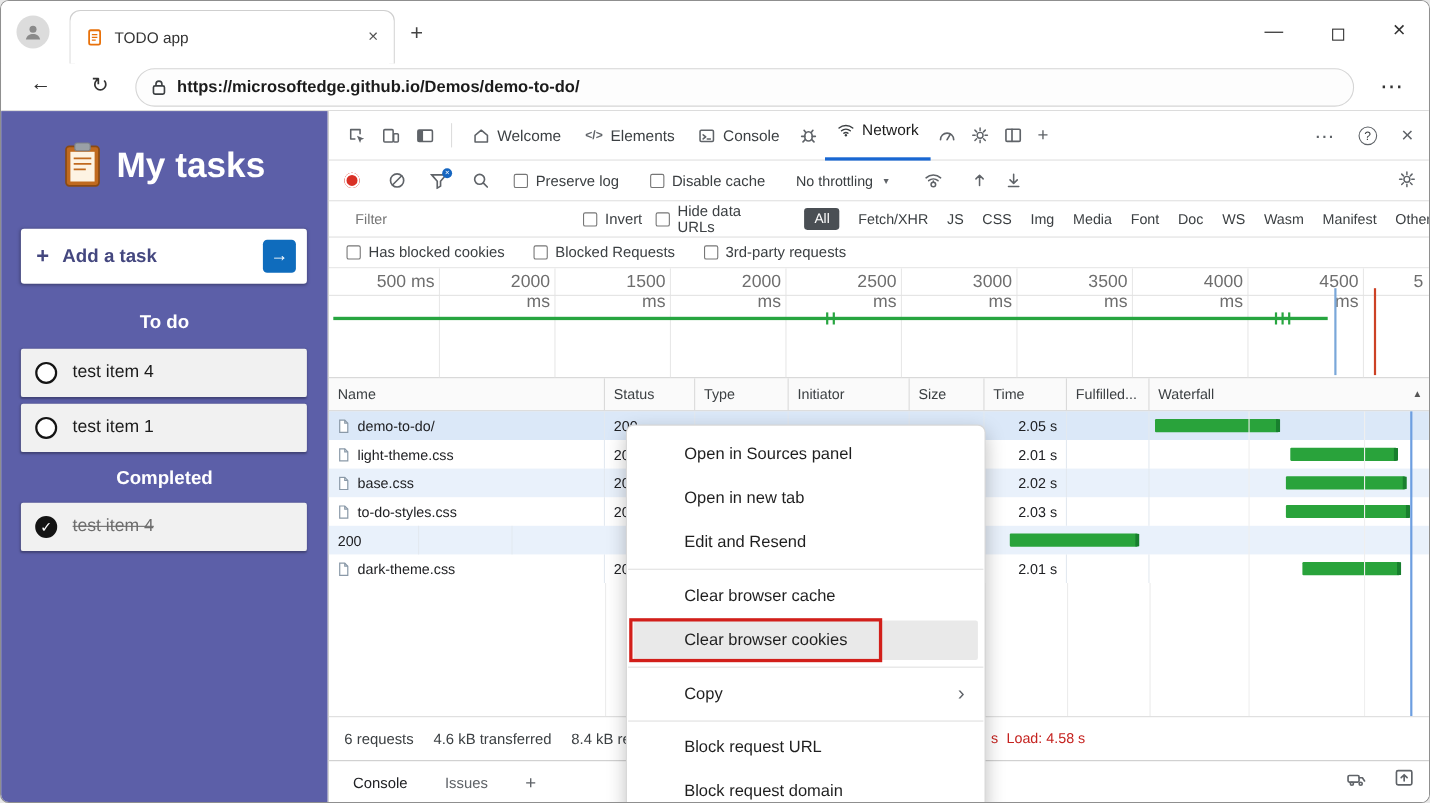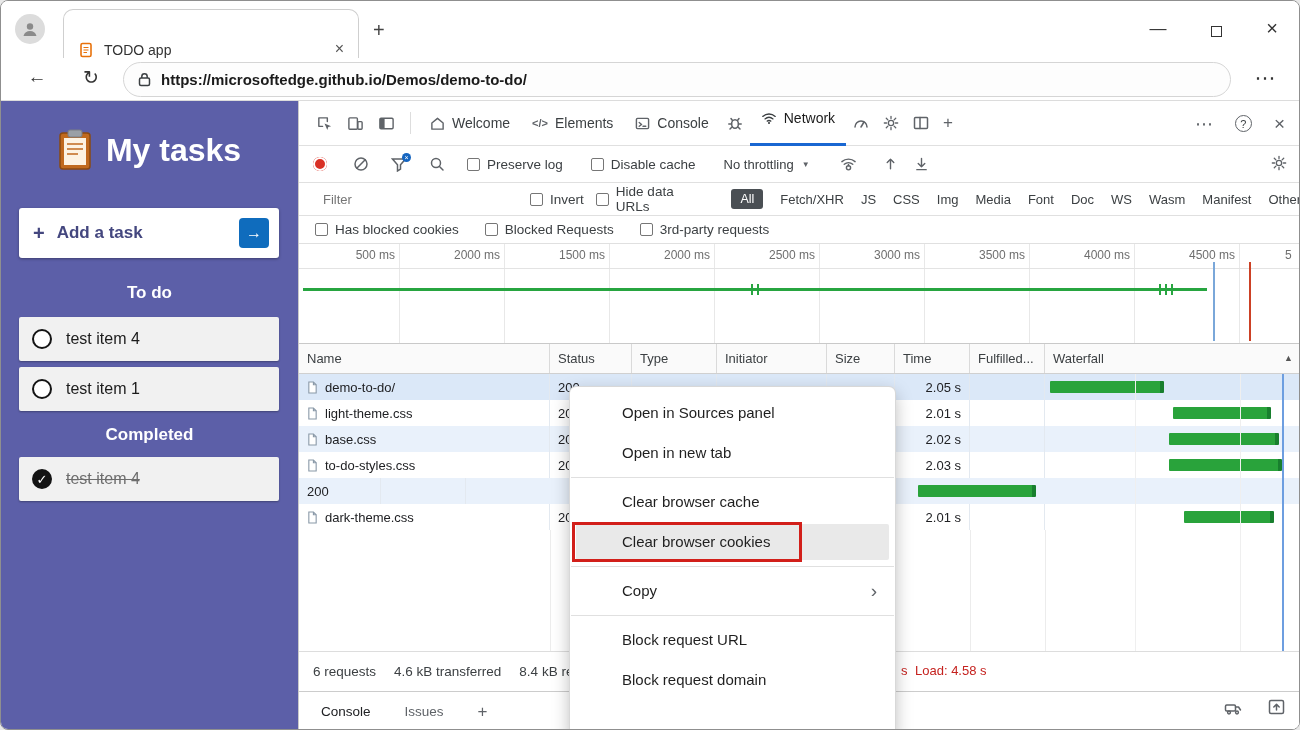--- a/index.html
+++ b/index.html
@@ -10,21 +10,21 @@
   svg{display:block}
   .ico{color:#5f6368}
   .ico svg{stroke:currentColor;fill:none;stroke-width:1.5;stroke-linecap:round;stroke-linejoin:round}
 
   
   .titlebar{position:absolute;left:0;top:0;width:100%;height:57px;background:#fff}
   .avatar{position:absolute;left:14px;top:13px;width:30px;height:30px;border-radius:50%;background:#dcdcdc;
           display:flex;align-items:center;justify-content:center}
   .browser-tab{position:absolute;left:62px;top:8px;width:296px;height:49px;background:#fff;
           border:1px solid #cfcfcf;border-bottom:none;border-radius:10px 10px 0 0;
-          display:flex;align-items:flex-end;padding:0 14px;gap:10px}
+          display:flex;align-items:center;padding:0 14px;gap:10px}
   .browser-tab .title{flex:1;font-size:14px;color:#333}
   .tab-close{font-size:16px;color:#555;cursor:default}
   .new-tab{position:absolute;left:372px;top:18px;font-size:20px;color:#444}
   .win-btn{position:absolute;top:18px;width:46px;text-align:center;font-size:17px;color:#333}
   .max-box{display:inline-block;width:11px;height:11px;border:1.5px solid #333}
 
   
   .navbar{position:absolute;left:0;top:57px;width:100%;height:43px;background:#fff;border-bottom:1px solid #dcdcdc}
   .nav-ic{position:absolute;top:8px;width:32px;text-align:center;font-size:19px;color:#333}
   .addrbar{position:absolute;left:122px;top:4px;width:1108px;height:35px;border-radius:18px;background:#fdfdfd;
@@ -73,21 +73,21 @@
 
   .filterbar{top:82px;height:33px;border-bottom:1px solid #e0e0e0;padding-left:24px;font-size:13px}
   .filter-input{border:none;outline:none;width:190px;font-size:13px;font-family:inherit;color:#333;background:transparent}
   .pill{background:#4a4f54;color:#fff;border-radius:3px;padding:3px 9px;font-size:12.5px;margin-left:22px}
   .ftype{margin-left:17px;color:#3c4043}
 
   .blockedbar{top:115px;height:28px;border-bottom:1px solid #e0e0e0;padding-left:16px;gap:26px}
 
   .timeline{position:absolute;left:0;top:143px;width:100%;height:100px;border-bottom:1px solid #c9c9c9;background:#fff}
   .grid{position:absolute;top:0;bottom:0;width:1px;background:#e8e8e8}
-  .tick{position:absolute;top:4px;width:60px;text-align:right;font-size:12px;color:#6e6e6e}
+  .tick{position:absolute;top:4px;width:60px;text-align:right;font-size:16px;color:#6e6e6e}
   .ruler-line{position:absolute;left:0;right:0;top:24px;height:1px;background:#e3e3e3}
   .tl-green{position:absolute;top:44px;left:4px;width:904px;height:3px;background:#27a540}
   .gtick{position:absolute;top:40px;width:2px;height:11px;background:#27a540}
   .vblue{position:absolute;top:18px;bottom:2px;width:2px;background:#7aa7d9}
   .vred{position:absolute;top:18px;bottom:2px;width:2px;background:#cc4125}
 
   .thead{top:243px;height:30px;border-bottom:1px solid #d0d0d0;background:#fafafa;font-size:13px;color:#3c4043}
   .cell{height:100%;display:flex;align-items:center;padding:0 8px;border-right:1px solid #dadada;overflow:hidden;white-space:nowrap;flex:none}
   .c-name{width:251px}.c-status{width:82px}.c-type{width:85px}.c-init{width:110px}
   .c-size{width:68px}.c-time{width:75px;justify-content:flex-end}.c-ful{width:75px}
@@ -579,20 +579,21 @@
         <svg width="17" height="16" viewBox="0 0 17 16">
             <rect x="1.5" y="1.5" width="14" height="13" rx="1.5"></rect>
             <path d="M8.5 11V5.5M5.8 8 8.5 5.3 11.2 8"></path>
           </svg>
       </span>
     </div>
 
     <div class="ctx">
       <div class="mi">Open in Sources panel</div>
       <div class="mi">Open in new tab</div>
+      <div class="mi">Edit and Resend</div>
       <div class="msep"></div>
       <div class="mi">Clear browser cache</div>
       <div class="mi hl">
         <span class="hlbg"></span>
         <span class="redbox"></span>
         <span class="mtext">Clear browser cookies</span>
       </div>
       <div class="msep"></div>
       <div class="mi">
         <span>Copy</span>

